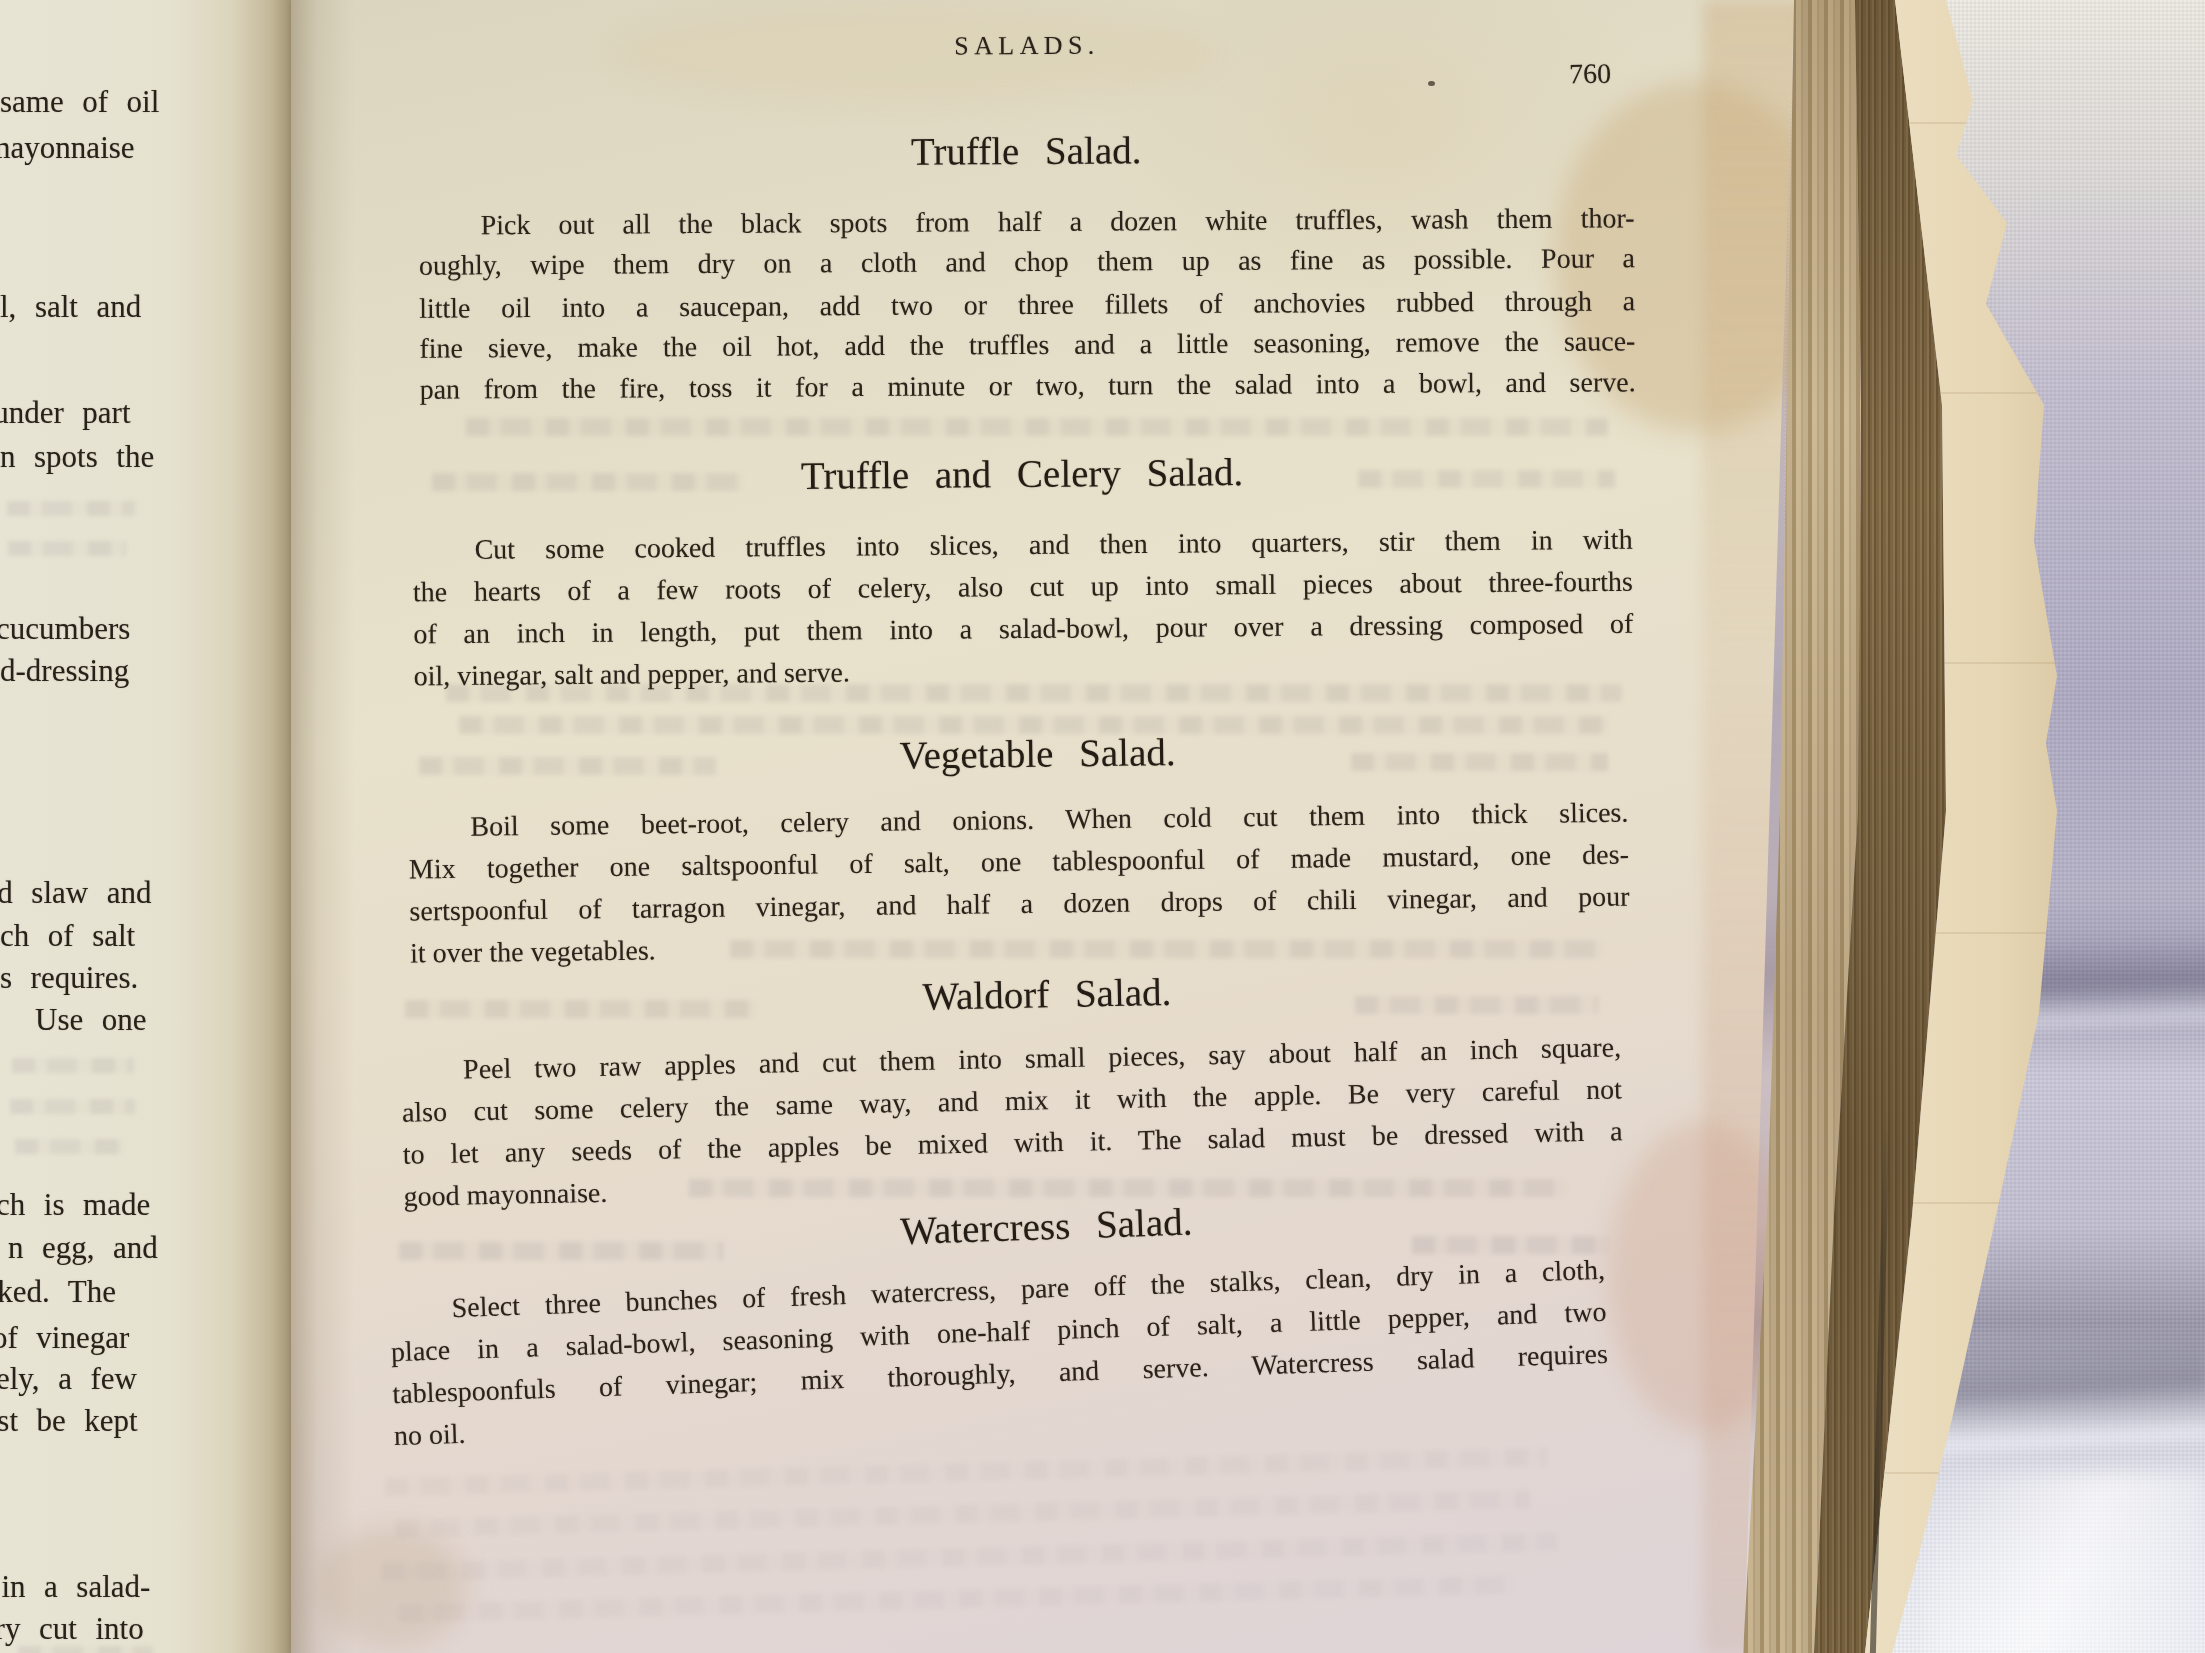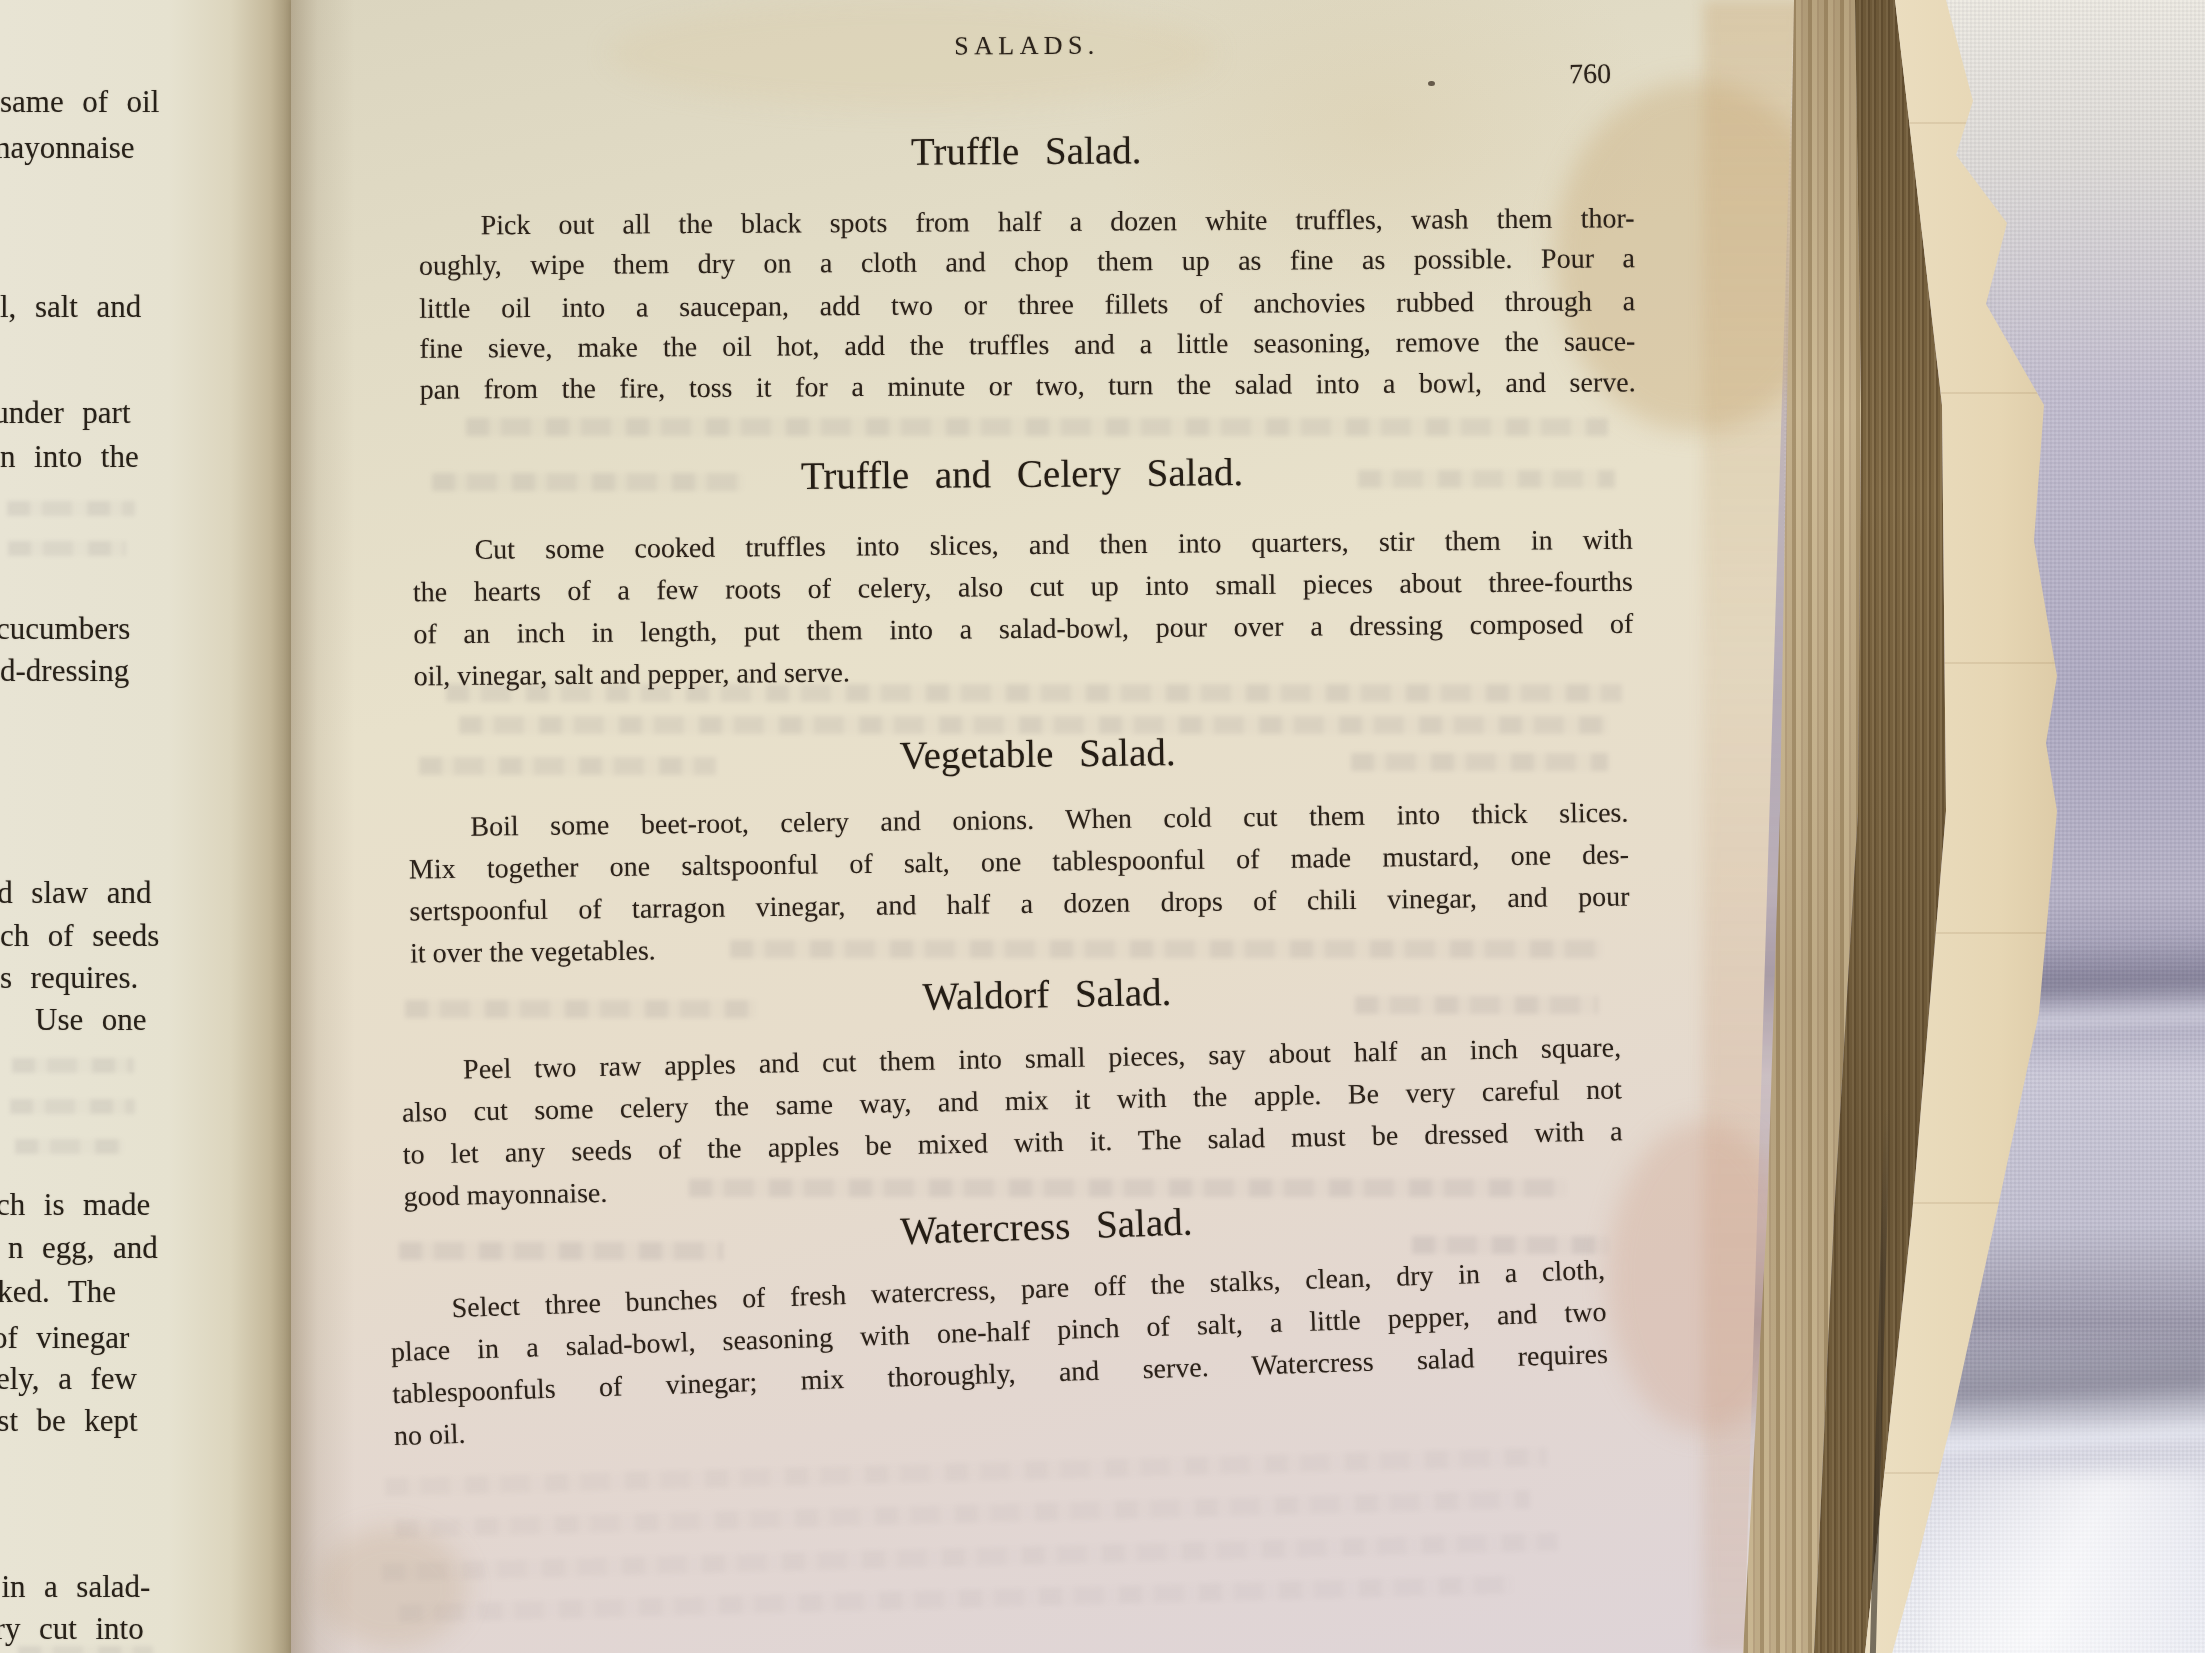--- a/index.html
+++ b/index.html
@@ -110,25 +110,25 @@
             background:linear-gradient(115deg,rgba(255,255,255,0),rgba(255,255,255,.65) 50%,rgba(230,232,245,.25));"></div>
 <div class="abs fabric-fold" style="left:1919px;top:284px;width:61px;height:1013px;transform:rotate(1.9deg);
             background:linear-gradient(90deg,rgba(100,95,125,.28),rgba(100,95,125,0));"></div>
 
 <div class="abs left-page"></div>
 
 <div class="fragment" style="left:0;top:86px">same of oil</div>
 <div class="fragment" style="left:-13.5px;top:132px">mayonnaise</div>
 <div class="fragment" style="left:0;top:291px">l, salt and</div>
 <div class="fragment" style="left:-6.8px;top:397px">under part</div>
-<div class="fragment" style="left:0;top:441px">n into the</div>
+<div class="fragment" style="left:0;top:441px">n spots the</div>
 <div class="fragment" style="left:-4px;top:613px">cucumbers</div>
 <div class="fragment" style="left:0;top:655px">d-dressing</div>
 <div class="fragment" style="left:-2.7px;top:877px">d slaw and</div>
-<div class="fragment" style="left:0;top:920px">ch of seeds</div>
+<div class="fragment" style="left:0;top:920px">ch of salt</div>
 <div class="fragment" style="left:0;top:962px">s requires.</div>
 <div class="fragment" style="left:35px;top:1004px">Use one</div>
 <div class="fragment" style="left:-4px;top:1189px">ch is made</div>
 <div class="fragment" style="left:8px;top:1232px">n egg, and</div>
 <div class="fragment" style="left:-2.7px;top:1276px">ked.  The</div>
 <div class="fragment" style="left:-8px;top:1322px">of vinegar</div>
 <div class="fragment" style="left:-4px;top:1363px">ely, a few</div>
 <div class="fragment" style="left:-2.7px;top:1405px">st be kept</div>
 <div class="fragment" style="left:1.4px;top:1571px">in a salad-</div>
 <div class="fragment" style="left:-5.4px;top:1613px">ry cut into</div>

